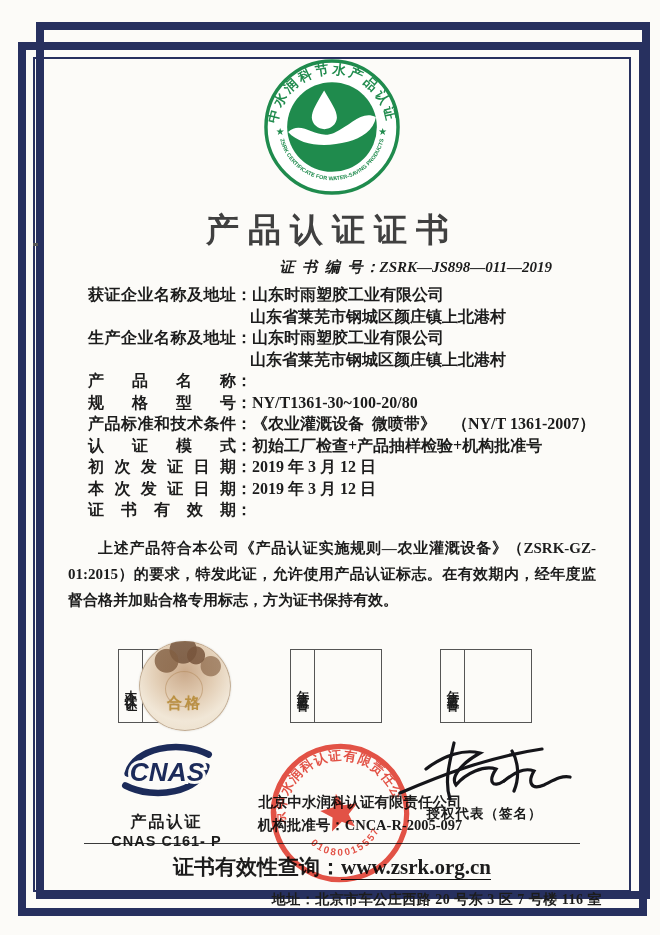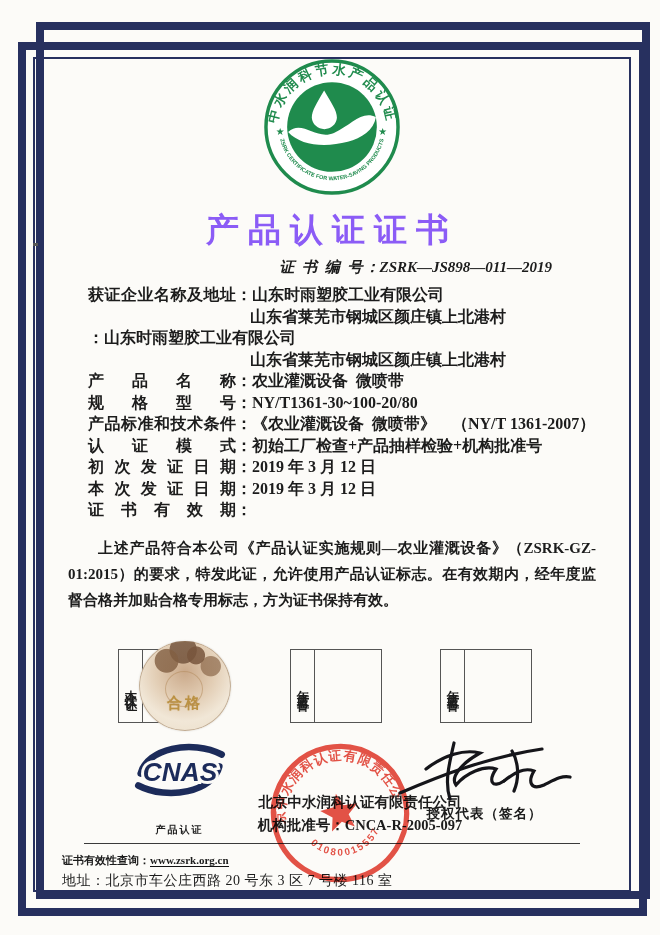--- a/index.html
+++ b/index.html
@@ -14,21 +14,21 @@
   .frame-a { top:22px; left:36px; right:10px; bottom:36px; border:8px solid #27305f; }
   .frame-b { top:42px; left:18px; right:13px; bottom:19px; border:8px solid #27305f; }
   .frame-c { top:57px; left:33px; right:29px; bottom:43px; border:2.5px solid #27305f; }
 
   .content { position:absolute; top:58px; left:48px; right:44px; bottom:44px; padding:0 14px; }
 
   
   .logo-wrap { width:138px; margin:0 auto; }
   
   .title { text-align:center; margin-top:8px; font-family:"Liberation Sans","DejaVu Sans",sans-serif;
-           font-weight:800; font-size:33px; letter-spacing:9px; color:#8b5cf6; }
+           font-weight:800; font-size:33px; letter-spacing:9px; color:#404040; }
   .cert-no { text-align:right; padding-right:50px; margin-top:5px; font-size:15px; font-weight:700;font-style:italic; }
   .cert-no .lbl { letter-spacing:2px; }
 
   
   .fields { margin-top:7px; padding-left:26px; font-size:16px; }
   .field-row { display:flex; line-height:21.5px; font-weight:700; }
   .field-row .flabel { display:inline-block; width:148px; text-align:justify; text-align-last:justify; flex:0 0 148px; }
   .field-row .fcolon { flex:0 0 14px; }
   .field-row .fvalue { font-weight:600; white-space:pre; }
   .field-cont { padding-left:162px; line-height:21.5px; font-weight:600; }
@@ -52,35 +52,35 @@
                radial-gradient(circle at 50% 34%, #caa98a 0%, #e2cdb4 38%, #f1e7d7 66%, #eadcc6 100%);
              box-shadow: inset 0 0 0 1px rgba(150,120,90,.5), 0 0 2px rgba(0,0,0,.15);
              display:flex; align-items:flex-end; justify-content:center; }
   .sticker span { margin-bottom:18px; font-size:15px; font-weight:700; letter-spacing:3px; color:#bb9143;
                   text-shadow:0 0 1px rgba(187,145,67,.6); }
   .sticker::after { content:""; position:absolute; left:26px; top:30px; width:36px; height:34px;
                     border:1.5px solid rgba(180,140,95,.55); border-radius:50%; }
 
   
   .bottom-row { position:relative; margin-top:16px; height:96px; }
-  .cnas-block { position:absolute; left:35px; top:-2px; width:165px; text-align:center; }
-  .cnas-line1 { font-size:10px; font-weight:700; letter-spacing:2px; margin-top:18px; }
+  .cnas-block { position:absolute; left:22px; top:-2px; width:165px; text-align:center; }
+  .cnas-line1 { font-size:16px; font-weight:700; letter-spacing:2px; margin-top:7px; }
   .cnas-line2 { font-family:"Liberation Sans","DejaVu Sans",sans-serif; font-size:14.5px; font-weight:800; letter-spacing:1px; }
   .issuer { position:absolute; left:168px; top:50px; width:260px; text-align:center; font-size:14.5px; font-weight:700; }
   .issuer div { line-height:23px; }
   .stamp-wrap { position:absolute; left:200px; top:-6px; width:156px; height:156px;
                 mix-blend-mode:multiply; opacity:.88; transform:rotate(-12deg); }
   .sig-block { position:absolute; right:20px; top:-8px; width:195px; text-align:center; }
   .sig-label { font-size:13.5px; font-weight:700; letter-spacing:1px; margin-top:-4px; }
 
   
   .footer-rule { margin:6px 22px 0 22px; border-top:1.5px solid #3a3a3a; }
-  .footer-line { display:flex; justify-content:space-between; gap:58px; margin-top:9px; font-size:11px; font-weight:700; }
+  .footer-line { display:flex; justify-content:center; gap:58px; margin-top:9px; font-size:21px; font-weight:700; }
   .footer-url { border-bottom:1.5px solid #111; }
-  .address-line { text-align:left; margin-top:4px; font-size:14px; font-weight:400; letter-spacing:.5px; }
+  .address-line { text-align:right; margin-top:10px; font-size:14px; font-weight:700; letter-spacing:.5px; }
   .spot { position:absolute; left:33px; top:243px; width:5px; height:2.5px; background:#555; }
 </style>
 </head>
 <body>
 
 <div class="page">
   <div class="frame frame-a"></div>
   <div class="frame frame-b"></div>
   <div class="frame frame-c"></div>
   <div class="spot"></div>
@@ -115,28 +115,28 @@
     </div>
 
     <div class="fields">
       <div class="field-row">
         <span class="flabel">获证企业名称及地址</span>
           <span class="fcolon">：</span>
           <span class="fvalue">山东时雨塑胶工业有限公司</span>
       </div>
       <div class="field-cont">山东省莱芜市钢城区颜庄镇上北港村</div>
       <div class="field-row">
+        <span class="flabel">生产企业名称及地址</span>
           <span class="fcolon">：</span>
           <span class="fvalue">山东时雨塑胶工业有限公司</span>
       </div>
       <div class="field-cont">山东省莱芜市钢城区颜庄镇上北港村</div>
       <div class="field-row">
         <span class="flabel">产品名称</span>
           <span class="fcolon">：</span>
-          <span class="fvalue">农业灌溉设备  微喷带</span>
       </div>
       <div class="field-row">
         <span class="flabel">规格型号</span>
           <span class="fcolon">：</span>
           <span class="fvalue">NY/T1361-30~100-20/80</span>
       </div>
       <div class="field-row">
         <span class="flabel">产品标准和技术条件</span>
           <span class="fcolon">：</span>
           <span class="fvalue">《农业灌溉设备  微喷带》　（NY/T 1361-2007）</span>
@@ -180,20 +180,21 @@
     </div>
 
     <div class="bottom-row">
       <div class="cnas-block">
         <svg width="150" height="62" viewBox="0 0 160 104">
           <path d="M 14 58 C 24 16 100 0 150 26" stroke="#1c2b5a" stroke-width="11" fill="none" stroke-linecap="round"></path>
           <path d="M 146 46 C 136 88 60 104 10 78" stroke="#1c2b5a" stroke-width="11" fill="none" stroke-linecap="round"></path>
           <text x="80" y="70" text-anchor="middle" font-family="Liberation Sans, sans-serif" font-style="italic" font-weight="900" font-size="44" fill="#1c2b5a" paint-order="stroke" stroke="#fcfbf8" stroke-width="10">CNAS</text>
         </svg>
         <div class="cnas-line1">产品认证</div>
+        <div class="cnas-line2">CNAS C161- P</div>
       </div>
 
       <div class="issuer">
         <div>北京中水润科认证有限责任公司</div>
         <div><span>机构批准号</span><span>：</span><span>CNCA-R-2005-097</span></div>
       </div>
 
       <div class="stamp-wrap">
         <svg width="156" height="156" viewBox="0 0 150 150">
           <defs>

